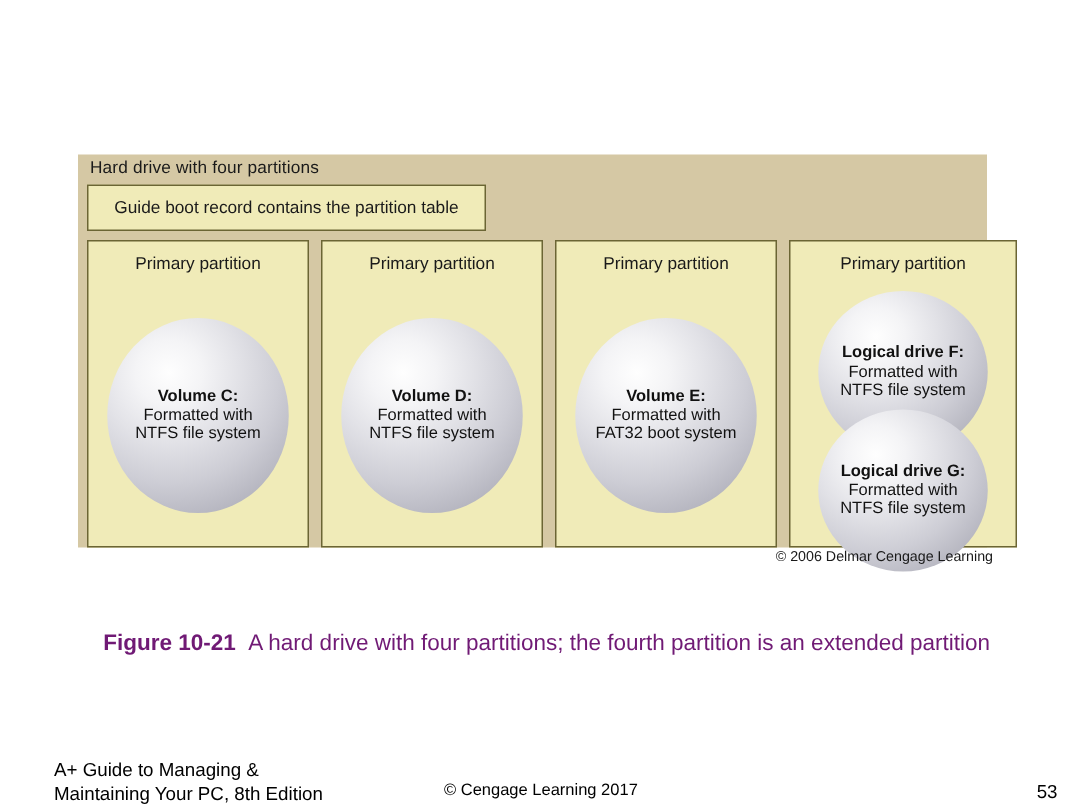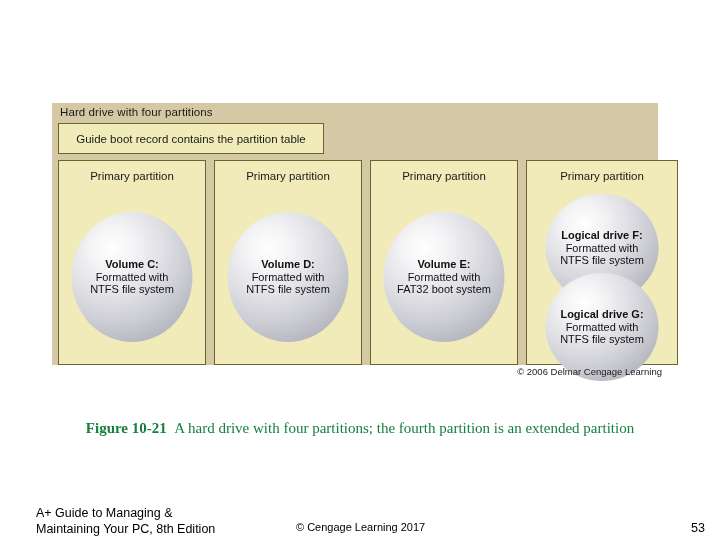--- a/index.html
+++ b/index.html
@@ -156,25 +156,24 @@
     font-size: 9.5px;
     color: #1a1a1a;
   }
 
   
   #figure-caption {
     position: absolute;
     left: 60px;
     top: 418px;
     width: 600px;
-    text-align: center;
+    text-align: right;
     font-size: 15px;
-    color: #15803d;
+    color: #701a75;
     line-height: 21px;
-    font-family: Liberation Serif, serif;
   }
   #figure-caption .caption-number {
     font-weight: bold;
   }
 
   
   #footer {
     position: absolute;
     left: 0;
     top: 500px;

